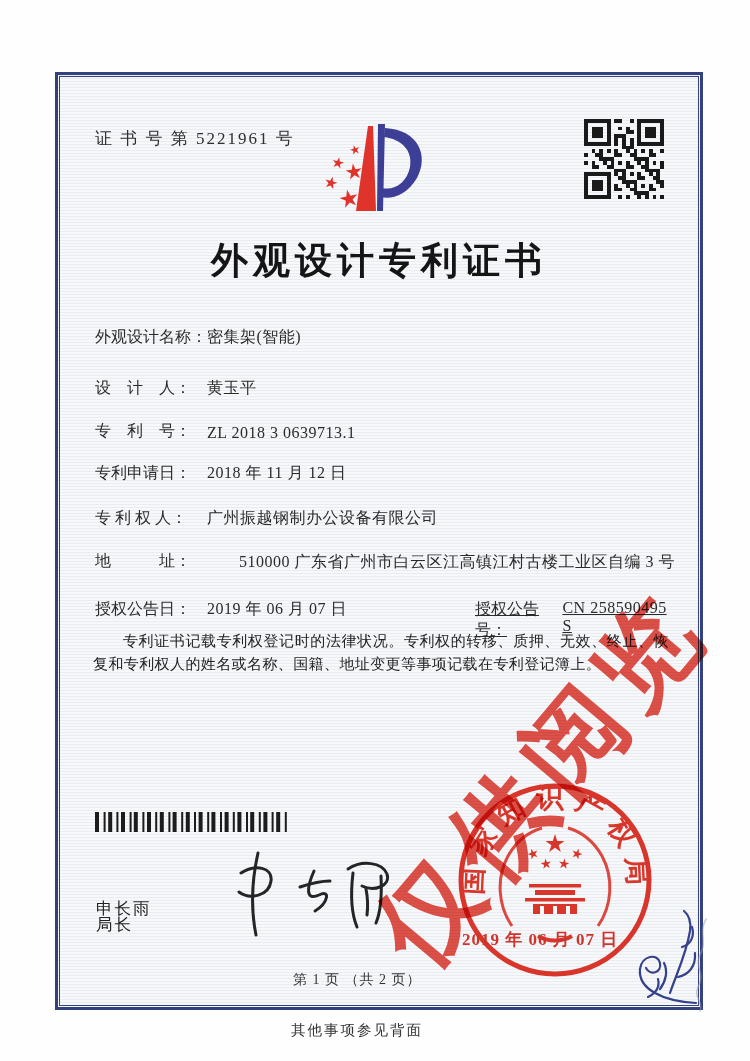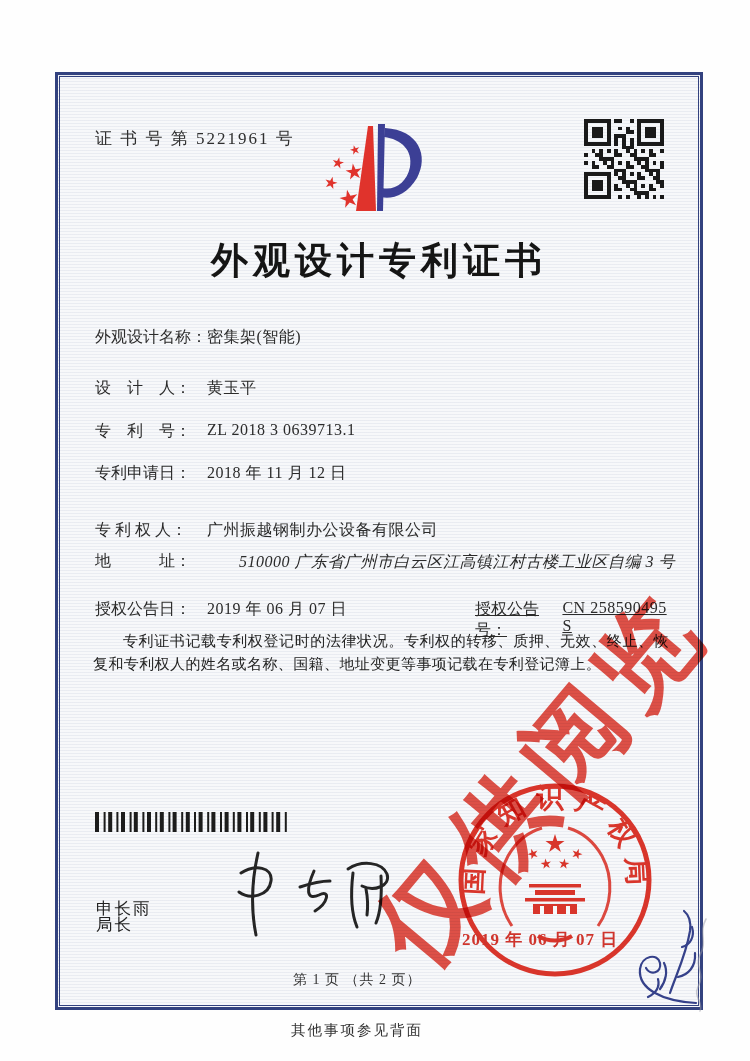--- a/index.html
+++ b/index.html
@@ -16,21 +16,21 @@
       repeating-linear-gradient(180deg, rgba(150,162,190,0.14) 0px, rgba(150,162,190,0.14) 1px, transparent 1px, transparent 3px),
       #f7f8fa;
   }
   .frame-inner{position:absolute;inset:1px;border:1px solid #33427f;}
   .abs{position:absolute;}
   .cert-no{left:95px;top:103px;font-size:17px;letter-spacing:2px;color:#2e2e2e;margin-top:24px;}
   .title{left:8px;right:0;top:236px;text-align:center;font-size:37px;font-weight:700;letter-spacing:5px;color:#151515;}
   .frow{position:absolute;left:95px;display:flex;align-items:flex-start;}
   .flabel{display:inline-block;width:112px;flex:0 0 112px;}
   .fvalue{display:inline-block;letter-spacing:0.5px;}
-  .fvalue.addr{width:448px;line-height:22px;font-style:italic;}
+  .fvalue.addr{width:448px;line-height:22px;}
   .grant-col2{position:absolute;left:380px;top:0;display:flex;text-decoration:underline;}
   .paras{left:93px;top:630px;width:576px;font-size:15px;line-height:23.4px;text-align:justify;color:#232323;letter-spacing:0.4px;}
   .paras p{margin:0;text-indent:2em;}
   .director{font-size:16.5px;color:#222;letter-spacing:2px;}
   .page-info{left:293px;top:971px;font-size:14px;color:#333;letter-spacing:1px;}
   .back-note{left:291px;top:1021px;font-size:14.5px;color:#333;letter-spacing:2px;}
   .seal-date{left:462px;top:928px;font-size:17px;color:#cf342c;letter-spacing:1px;font-weight:600;z-index:6;}
   .watermark{
     left:308px;top:722px;width:466px;text-align:center;line-height:112px;
     font-family:"Liberation Sans","DejaVu Sans",sans-serif;
@@ -287,29 +287,29 @@
 <div class="abs title z2">外观设计专利证书</div>
 
 <div class="frow z2" style="top:327px;">
   <span class="flabel">外观设计名称：</span>
   <span class="fvalue">密集架(智能)</span>
 </div>
 <div class="frow z2" style="top:378px;">
   <span class="flabel">设　计　人：</span>
   <span class="fvalue">黄玉平</span>
 </div>
-<div class="frow z2" style="top:421px;">
+<div class="frow z2" style="top:421px;align-items:flex-end;">
   <span class="flabel">专　利　号：</span>
   <span class="fvalue">ZL 2018 3 0639713.1</span>
 </div>
 <div class="frow z2" style="top:463px;">
   <span class="flabel">专利申请日：</span>
   <span class="fvalue">2018 年 11 月 12 日</span>
 </div>
-<div class="frow z2" style="top:508px;margin-top:12px;">
+<div class="frow z2" style="top:508px;">
   <span class="flabel">专 利 权 人：</span>
   <span class="fvalue">广州振越钢制办公设备有限公司</span>
 </div>
 <div class="frow z2" style="top:551px;gap:32px;">
   <span class="flabel">地　　　址：</span>
   <span class="fvalue addr">510000 广东省广州市白云区江高镇江村古楼工业区自编 3 号</span>
 </div>
 <div class="frow z2" style="top:599px;width:575px;">
   <span class="flabel">授权公告日：</span>
   <span class="fvalue">2019 年 06 月 07 日</span>

